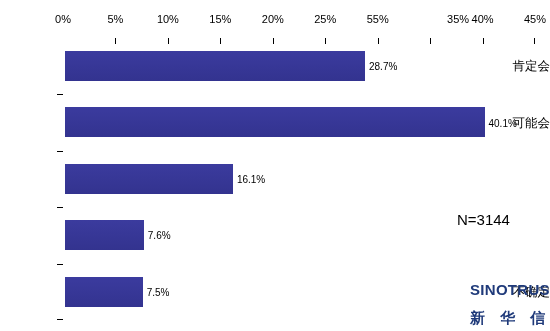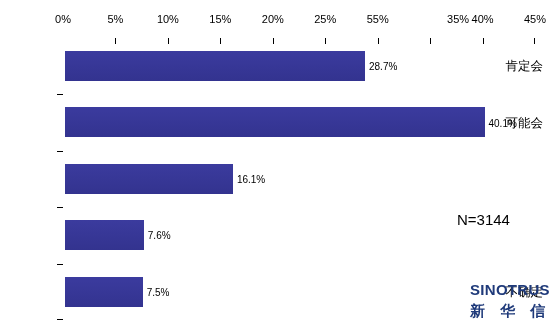--- a/index.html
+++ b/index.html
@@ -41,21 +41,20 @@
   
   .cat-label {
     position: absolute;
     right: 0;
     text-align: right;
     font-size: 12.5px;
     line-height: 14px;
     color: #000000;
     white-space: nowrap;
     transform: translateY(-50%);
-    padding-right: 7px;
   }
   .ytick-mark {
     position: absolute;
     left: 57px;
     width: 6px;
     height: 0;
     border-top: 1.5px solid #000000;
   }
 
   
@@ -99,21 +98,21 @@
     color: #1f3a7a;
     white-space: nowrap;
   }
   #logo-cn {
     font-size: 15px;
     font-weight: bold;
     line-height: 17px;
     letter-spacing: 5.5px;
     color: #1f3a7a;
     white-space: nowrap;
-    margin-top: 4px;
+    margin-top: 11px;
   }
 </style>
 </head>
 <body>
 
 <div id="chart-root">
 
   <div class="xtick-label" style="left:63px;">0%</div>
   <div class="xtick-label" style="left:115.4px;">5%</div>
   <div class="xtick-label" style="left:167.9px;">10%</div>

